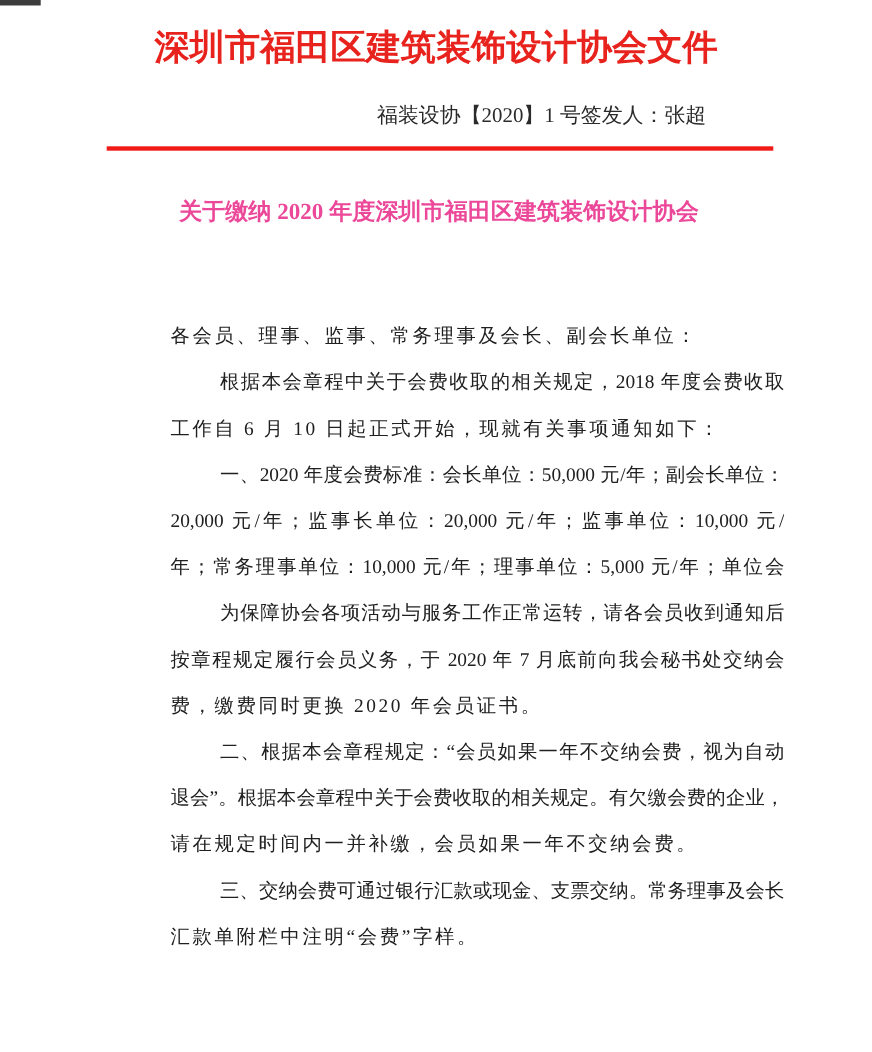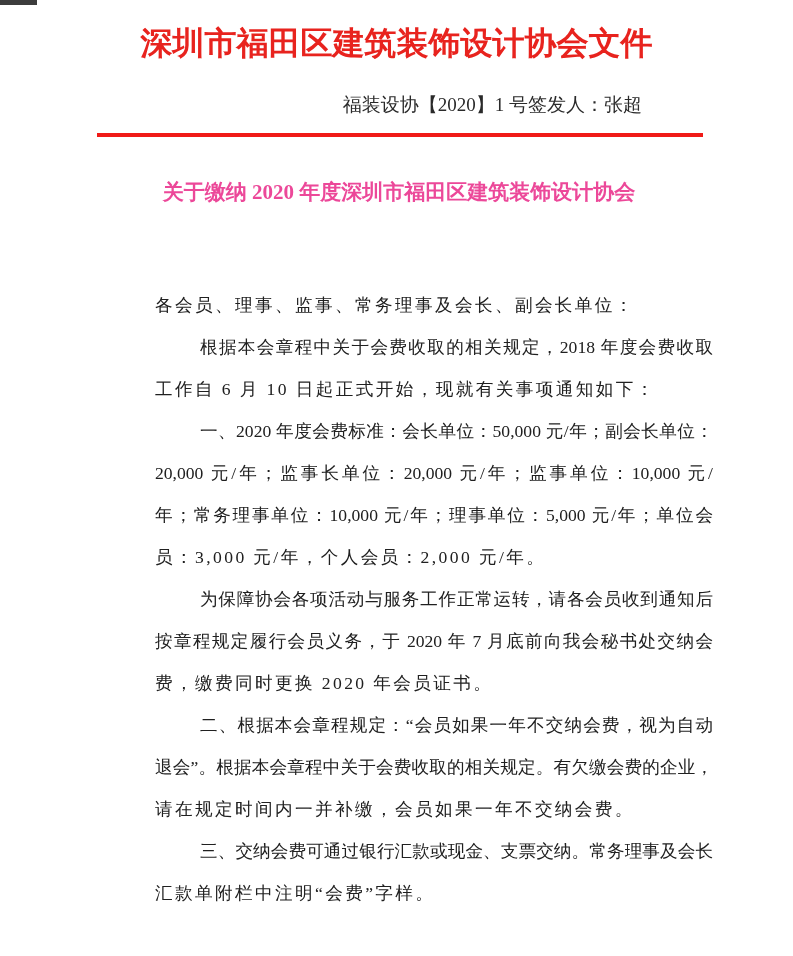--- a/index.html
+++ b/index.html
@@ -112,21 +112,20 @@
   <div>关于缴纳 2020 年度深圳市福田区建筑装饰设计协会</div>
 </div>
 
 <div class="body-text">
   <div class="ln sp">各会员、理事、监事、常务理事及会长、副会长单位：</div>
   <div class="ln ind jf">根据本会章程中关于会费收取的相关规定，2018 年度会费收取</div>
   <div class="ln sp">工作自 6 月 10 日起正式开始，现就有关事项通知如下：</div>
   <div class="ln ind jf">一、2020 年度会费标准：会长单位：50,000 元/年；副会长单位：</div>
   <div class="ln jf">20,000 元/年；监事长单位：20,000 元/年；监事单位：10,000 元/</div>
   <div class="ln jf">年；常务理事单位：10,000 元/年；理事单位：5,000 元/年；单位会</div>
-  <div class="ln sp">员：3,000 元/年，个人会员：2,000 元/年。</div>
   <div class="ln ind jf">为保障协会各项活动与服务工作正常运转，请各会员收到通知后</div>
   <div class="ln jf">按章程规定履行会员义务，于 2020 年 7 月底前向我会秘书处交纳会</div>
   <div class="ln sp">费，缴费同时更换 2020 年会员证书。</div>
   <div class="ln ind jf">二、根据本会章程规定：“会员如果一年不交纳会费，视为自动</div>
   <div class="ln jf">退会”。根据本会章程中关于会费收取的相关规定。有欠缴会费的企业，</div>
   <div class="ln sp">请在规定时间内一并补缴，会员如果一年不交纳会费。</div>
   <div class="ln ind jf">三、交纳会费可通过银行汇款或现金、支票交纳。常务理事及会长</div>
   <div class="ln sp">汇款单附栏中注明“会费”字样。</div>
 </div>
 

